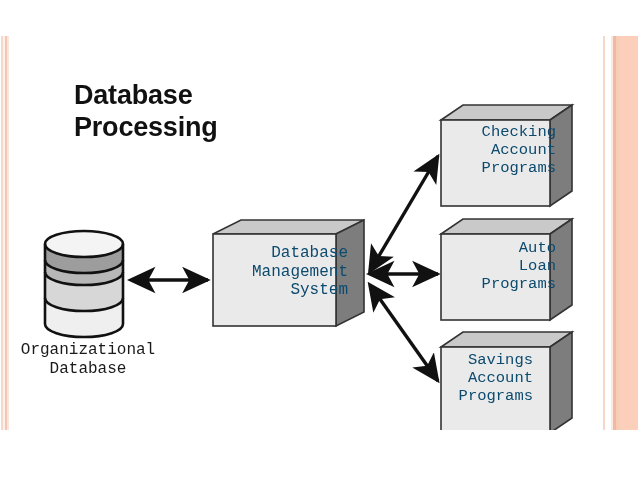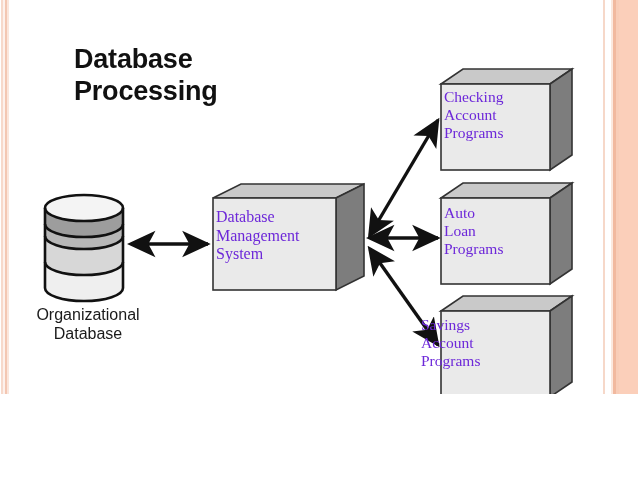--- a/index.html
+++ b/index.html
@@ -10,20 +10,21 @@
   }
   body {
     font-family: "Liberation Sans", sans-serif;
   }
   #slide {
     position: relative;
     width: 638px;
     height: 394px;
     background: #ffffff;
     overflow: hidden;
+    margin-top: 36px;
   }
 
   
   .border-left {
     position: absolute;
     left: 0; top: 0;
     width: 11px; height: 478px;
     background: linear-gradient(to right,
         #ffffff 0px, #ffffff 1px,
         #f7d9cb 1px, #f7d9cb 3px,
@@ -63,23 +64,23 @@
   .diagram {
     position: absolute;
     left: 0; top: 0;
     width: 638px; height: 478px;
   }
   .diagram svg { display: block; }
 
   
   .node-label {
     position: absolute;
-    text-align: left;
-    font-family: Liberation Serif, serif;
-    color: #6d28d9;
+    text-align: right;
+    font-family: Liberation Mono, monospace;
+    color: #0c4a6e;
     line-height: 1.16;
     white-space: pre-line;
     pointer-events: none;
   }
   .label-dbms {
     left: 216px; top: 208px;
     width: 132px;
     font-size: 16px;
   }
   .label-box {
@@ -88,21 +89,21 @@
   }
   .label-checking { left: 444px; top: 88px; }
   .label-auto     { left: 444px; top: 204px; }
   .label-savings  { left: 421px; top: 316px; }
 
   .label-cylinder {
     position: absolute;
     left: 8px; top: 305px;
     width: 160px;
     text-align: center;
-    font-family: Liberation Sans, sans-serif;
+    font-family: Liberation Mono, monospace;
     font-size: 16px;
     line-height: 1.2;
     color: #1a1a1a;
     white-space: pre-line;
   }
 
   
   .accent-dot {
     position: absolute;
     left: 569px;

